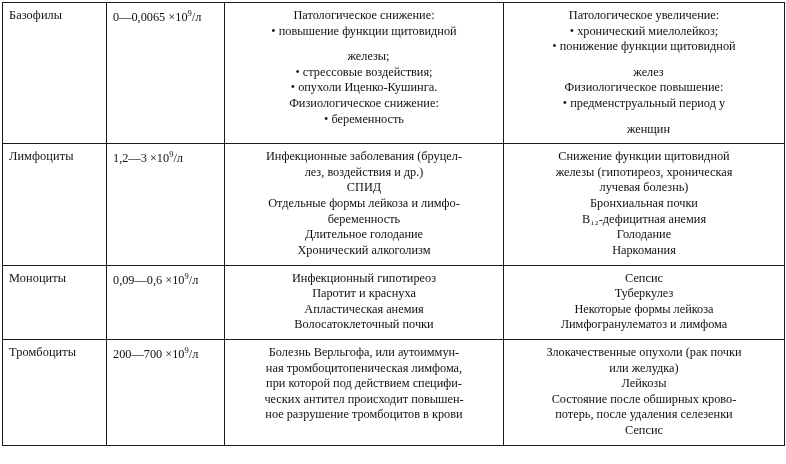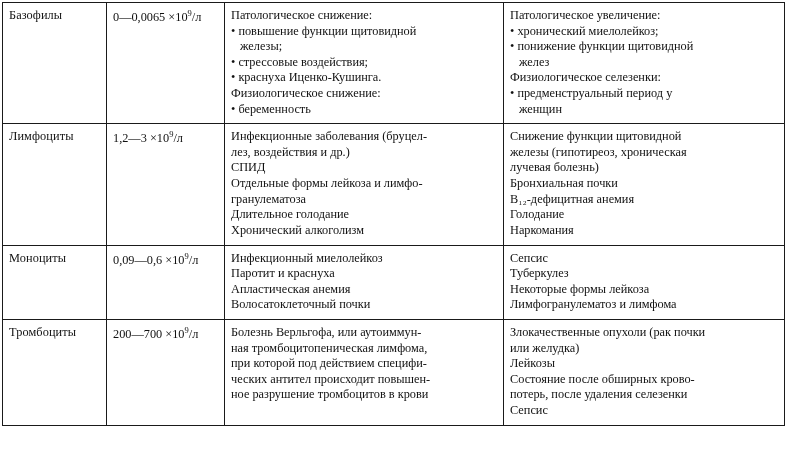--- a/index.html
+++ b/index.html
@@ -48,24 +48,26 @@
     padding-top: 6px;
     white-space: nowrap;
   }
   .sup {
     font-size: 8.5px;
     vertical-align: super;
   }
   .lines p {
     margin: 0;
     padding: 0;
+    text-align: center;
   }
   .lines p.hang {
     text-indent: 0;
     padding-left: 9px;
+    margin-top: 10px;
   }
   .lines p.bullet {
     padding-left: 9px;
     text-indent: -9px;
   }
   .nb { white-space: nowrap; }
 </style>
 </head>
 <body>
 
@@ -82,67 +84,67 @@
       <tr>
         <td class="cell-name">Базофилы</td>
         <td class="cell-norm">
           <span class="nb">0—0,0065 ×</span><span>10</span><span class="sup">9</span><span>/л</span>
         </td>
         <td class="lines">
           <p>Патологическое снижение:</p>
           <p class="bullet">• повышение функции щитовидной</p>
           <p class="hang">железы;</p>
           <p class="bullet">• стрессовые воздействия;</p>
-          <p class="bullet">• краснуха Иценко-Кушинга.</p>
+          <p class="bullet">• опухоли Иценко-Кушинга.</p>
           <p>Физиологическое снижение:</p>
           <p class="bullet">• беременность</p>
         </td>
         <td class="lines">
           <p>Патологическое увеличение:</p>
           <p class="bullet">• хронический миелолейкоз;</p>
           <p class="bullet">• понижение функции щитовидной</p>
           <p class="hang">желез</p>
-          <p>Физиологическое селезенки:</p>
+          <p>Физиологическое повышение:</p>
           <p class="bullet">• предменструальный период у</p>
           <p class="hang">женщин</p>
         </td>
       </tr>
 
       <tr>
         <td class="cell-name">Лимфоциты</td>
         <td class="cell-norm">
           <span class="nb">1,2—3 ×</span><span>10</span><span class="sup">9</span><span>/л</span>
         </td>
         <td class="lines">
           <p>Инфекционные заболевания (бруцел-</p>
           <p>лез, воздействия и др.)</p>
           <p>СПИД</p>
           <p>Отдельные формы лейкоза и лимфо-</p>
-          <p>гранулематоза</p>
+          <p>беременность</p>
           <p>Длительное голодание</p>
           <p>Хронический алкоголизм</p>
         </td>
         <td class="lines">
           <p>Снижение функции щитовидной</p>
           <p>железы (гипотиреоз, хроническая</p>
           <p>лучевая болезнь)</p>
           <p>Бронхиальная почки</p>
           <p>B₁₂-дефицитная анемия</p>
           <p>Голодание</p>
           <p>Наркомания</p>
         </td>
       </tr>
 
       <tr>
         <td class="cell-name">Моноциты</td>
         <td class="cell-norm">
           <span class="nb">0,09—0,6 ×</span><span>10</span><span class="sup">9</span><span>/л</span>
         </td>
         <td class="lines">
-          <p>Инфекционный миелолейкоз</p>
+          <p>Инфекционный гипотиреоз</p>
           <p>Паротит и краснуха</p>
           <p>Апластическая анемия</p>
           <p>Волосатоклеточный почки</p>
         </td>
         <td class="lines">
           <p>Сепсис</p>
           <p>Туберкулез</p>
           <p>Некоторые формы лейкоза</p>
           <p>Лимфогранулематоз и лимфома</p>
         </td>

